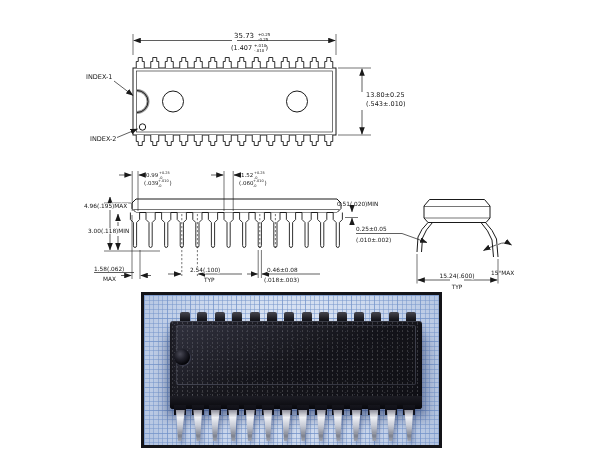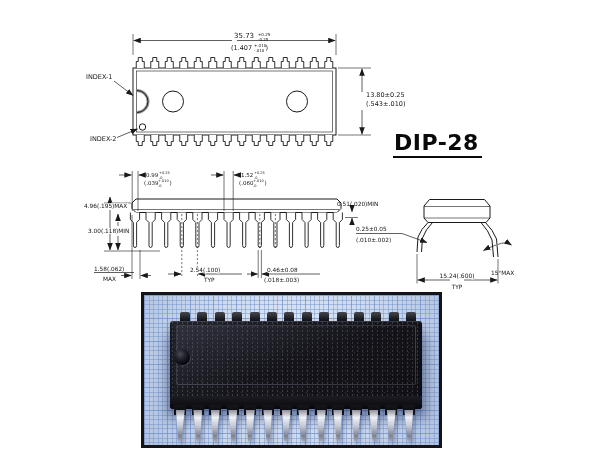--- a/index.html
+++ b/index.html
@@ -238,21 +238,20 @@
       <line class="dim" x1="464" y1="280" x2="497.2" y2="280" marker-end="url(#ah)"></line>
       <text class="halo" x="457" y="277.5" font-size="6" text-anchor="middle">15.24(.600)</text>
       <text x="457" y="288.5" font-size="5.8" text-anchor="middle">TYP</text>
 
       <path class="dim" d="M498,244.5 Q505,241 511.5,245" marker-end="url(#ah)"></path>
       <path class="dim" d="M496,245 Q489,247.5 483.5,250.5" marker-end="url(#ah)"></path>
       <text x="491" y="275" font-size="5.8">15°MAX</text>
     </g>
   </svg>
 
-  <div class="dip-title">DIP-28</div>
 
   <div class="photo">
     <div class="paper">
       <div class="chip-shadow"></div>
       <div id="photo-stubs">
           <div class="stub" style="left: 36px;"></div>
           <div class="stub" style="left: 53.4px;"></div>
           <div class="stub" style="left: 70.8px;"></div>
           <div class="stub" style="left: 88.2px;"></div>
           <div class="stub" style="left: 105.6px;"></div>

